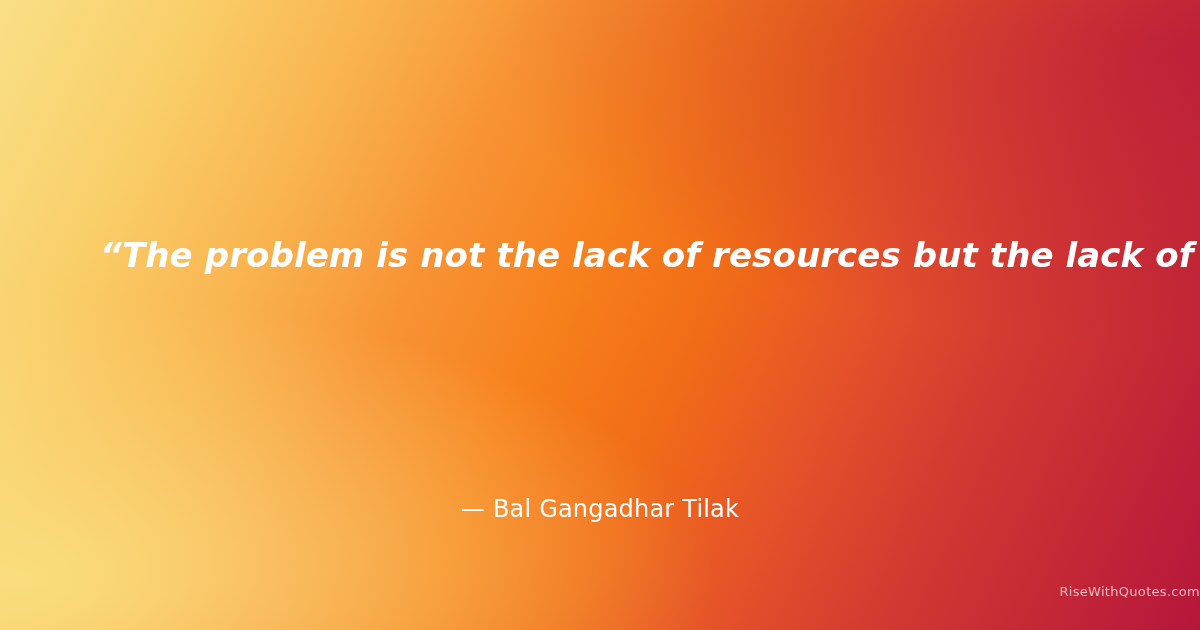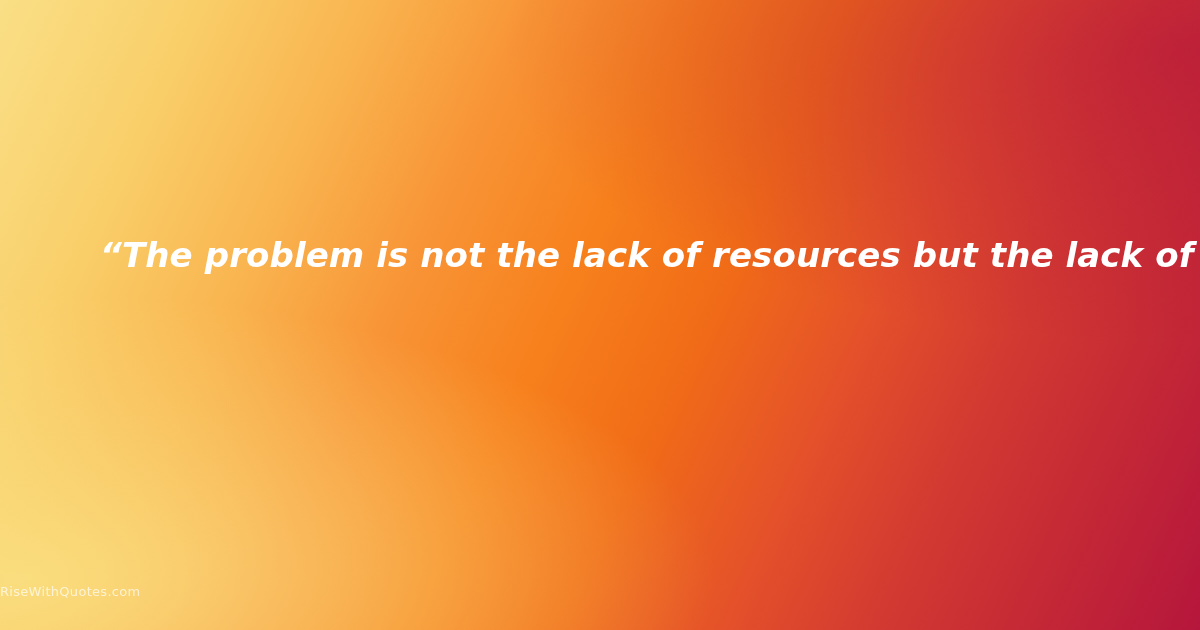--- a/index.html
+++ b/index.html
@@ -86,36 +86,37 @@
     letter-spacing: 0.2px;
   }
 
   
   .watermark {
     position: absolute;
     left: 0;
     right: 0;
     top: 583px;
     margin: 0;
-    text-align: left;
+    text-align: right;
     color: rgba(255, 255, 255, 0.68);
     font-weight: 400;
     font-size: 13px;
     line-height: 18px;
     letter-spacing: 0.3px;
   }
 </style>
 </head>
 <body>
 
 <div class="quote-card">
 
   <div class="gradient-wash"></div>
 
   <div class="content">
 
     <p class="quote-text">“The problem is not the lack of resources but the lack of will.”</p>
 
+    <p class="attribution">— Bal Gangadhar Tilak</p>
 
     <p class="watermark">RiseWithQuotes.com</p>
 
   </div>
 </div>
 
 </body></html>

